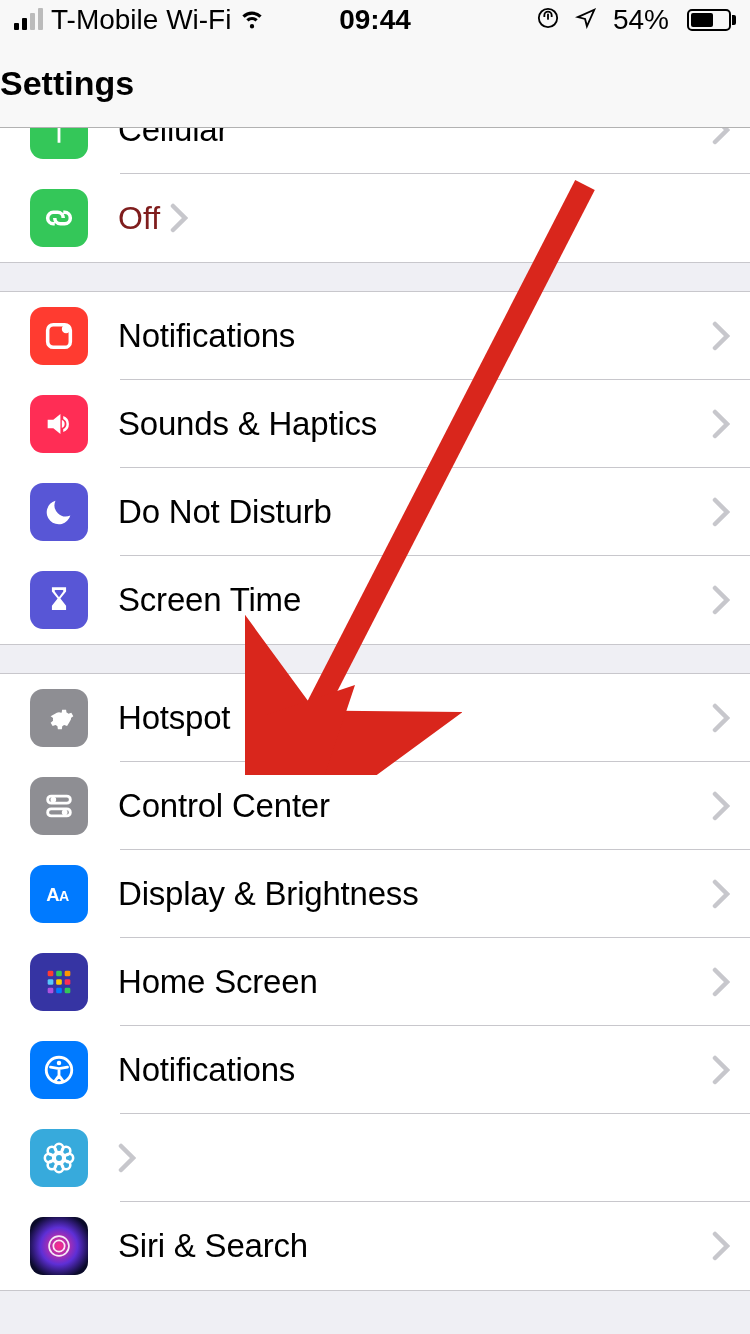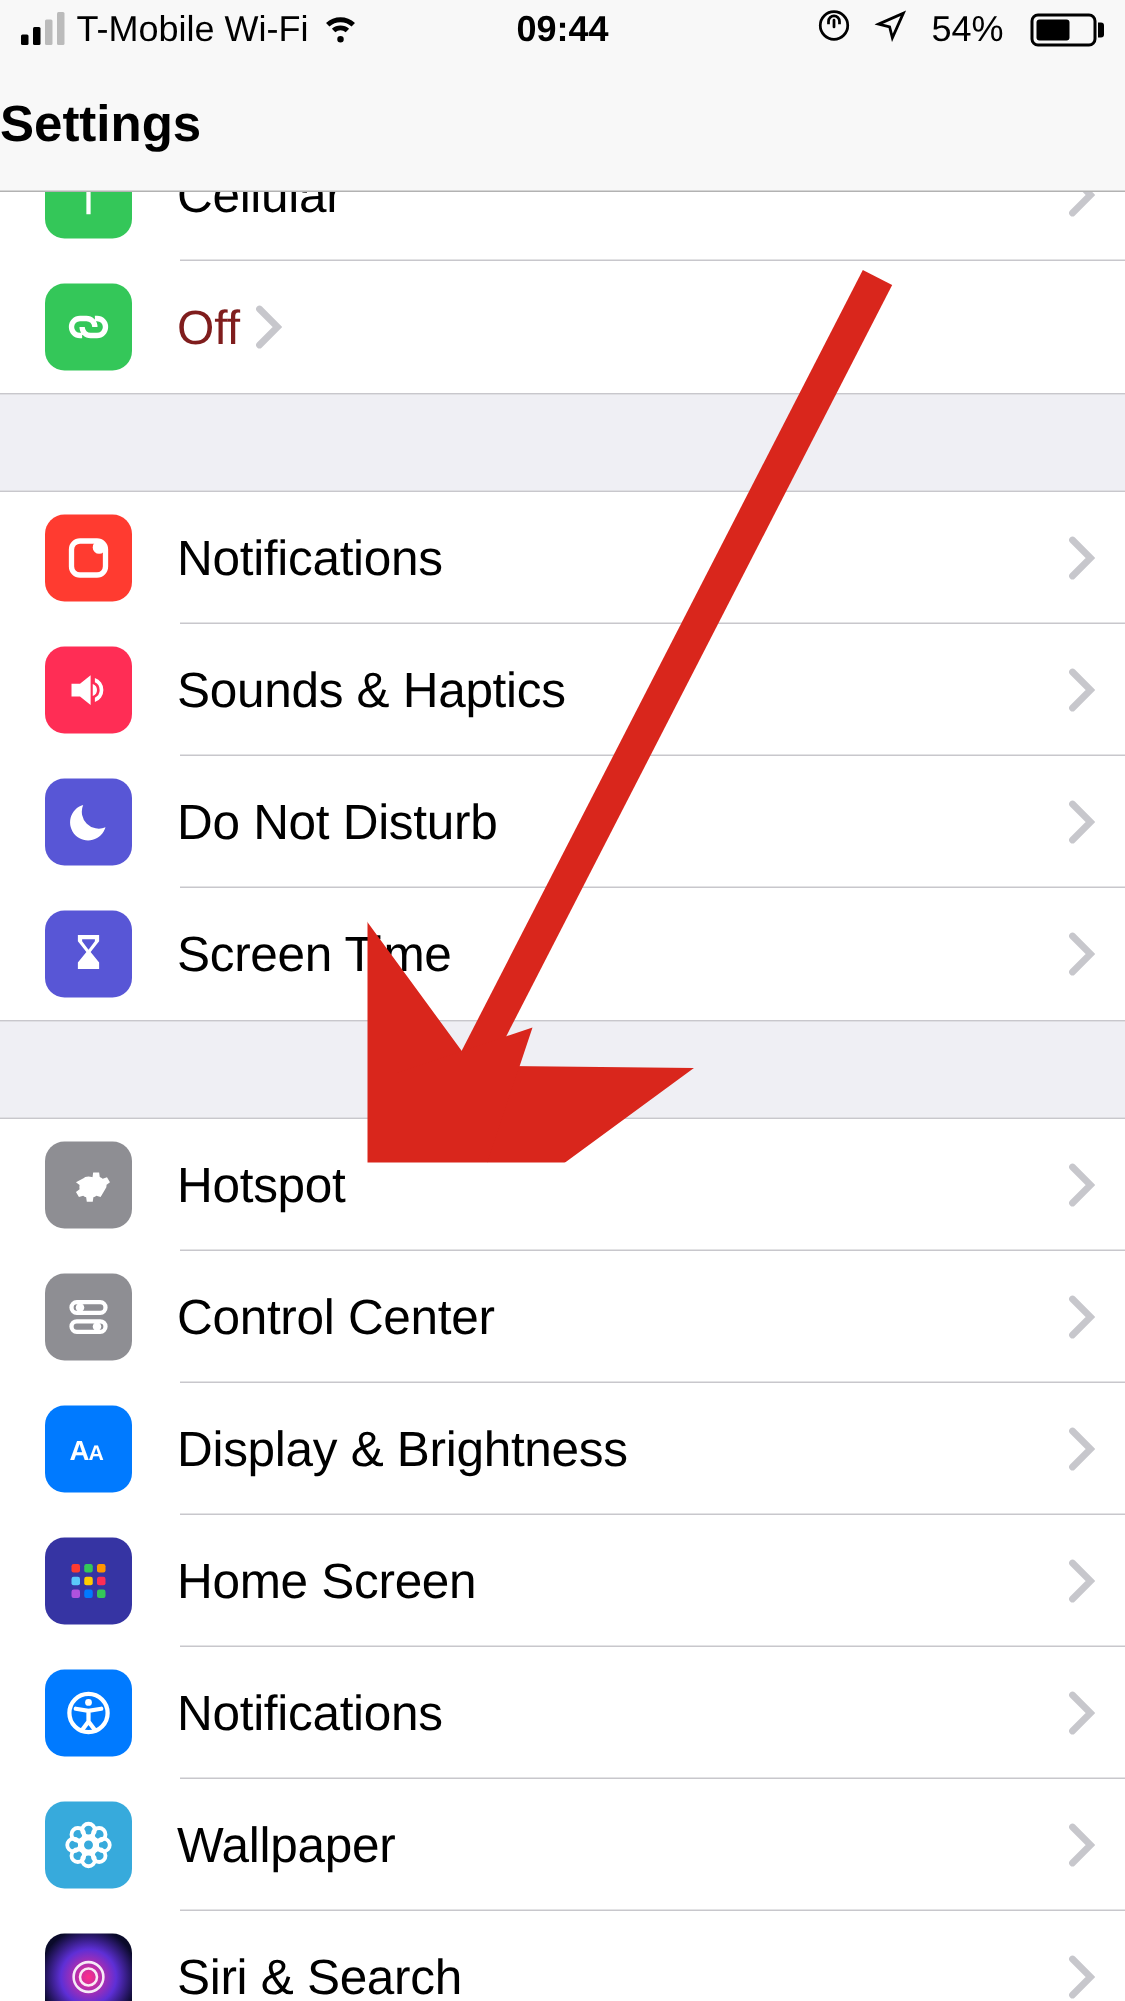--- a/index.html
+++ b/index.html
@@ -11,21 +11,21 @@
     -webkit-font-smoothing: antialiased;
     position: relative;
   }
 
   
   .status-bar {
     height: 40px;
     display: flex;
     align-items: center;
     padding: 0 14px;
-    font-size: 24px;
+    font-size: 28px;
     font-weight: 500;
     background: #f8f8f8;
   }
   .status-left { display: flex; align-items: center; gap: 8px; flex: 1; }
   .status-center { flex: 0; font-weight: 600; }
   .status-right { flex: 1; display: flex; justify-content: flex-end; align-items: center; gap: 16px; }
   .sig-bars { display:flex; align-items:flex-end; gap:3px; height:20px;}
   .sig-bars span { width:5px; background:#000; border-radius:1px;}
   .sig-bars span:nth-child(1){height:7px;}
   .sig-bars span:nth-child(2){height:12px;}
@@ -47,21 +47,21 @@
   .nav-title { font-size: 34px; font-weight: 700; }
 
   
   .content {
     position:absolute; top:128px; bottom:0; left:0; right:0;
     overflow:hidden;
   }
   .inner { position:relative; top:-43px; } 
 
   .group { background:#fff; border-top:1px solid #c8c7cc; border-bottom:1px solid #c8c7cc; }
-  .group + .group { margin-top:64px; }
+  .group + .group { margin-top:28px; }
 
   .row {
     display:flex; align-items:center;
     height:88px;
     padding-left:30px; padding-right:20px;
     position:relative;
   }
   .row .sep {
     position:absolute; bottom:0; left:120px; right:0; height:1px; background:#c8c7cc;
   }
@@ -319,21 +319,20 @@
               <circle cx="12" cy="5" r="3"></circle>
               <circle cx="12" cy="19" r="3"></circle>
               <circle cx="5" cy="12" r="3"></circle>
               <circle cx="19" cy="12" r="3"></circle>
               <circle cx="7" cy="7" r="3"></circle>
               <circle cx="17" cy="7" r="3"></circle>
               <circle cx="7" cy="17" r="3"></circle>
               <circle cx="17" cy="17" r="3"></circle>
             </svg>
       </div>
-      <span class="lbl">Wallpaper</span>
       <span class="chev">
             <svg viewBox="0 0 12 20" fill="none" stroke="#c7c7cc" stroke-width="3" stroke-linecap="round">
               <path d="M2 2l8 8-8 8"></path>
             </svg>
           </span>
       <div class="sep"></div>
     </div>
     <div class="row">
       <div class="icn" style="background:radial-gradient(circle at 50% 50%, #ff2d88 0%, #5e2fd6 45%, #0a0a2a 80%)">
         <svg viewBox="0 0 24 24" fill="none" stroke="#fff" stroke-width="1.2" opacity="0.9">

